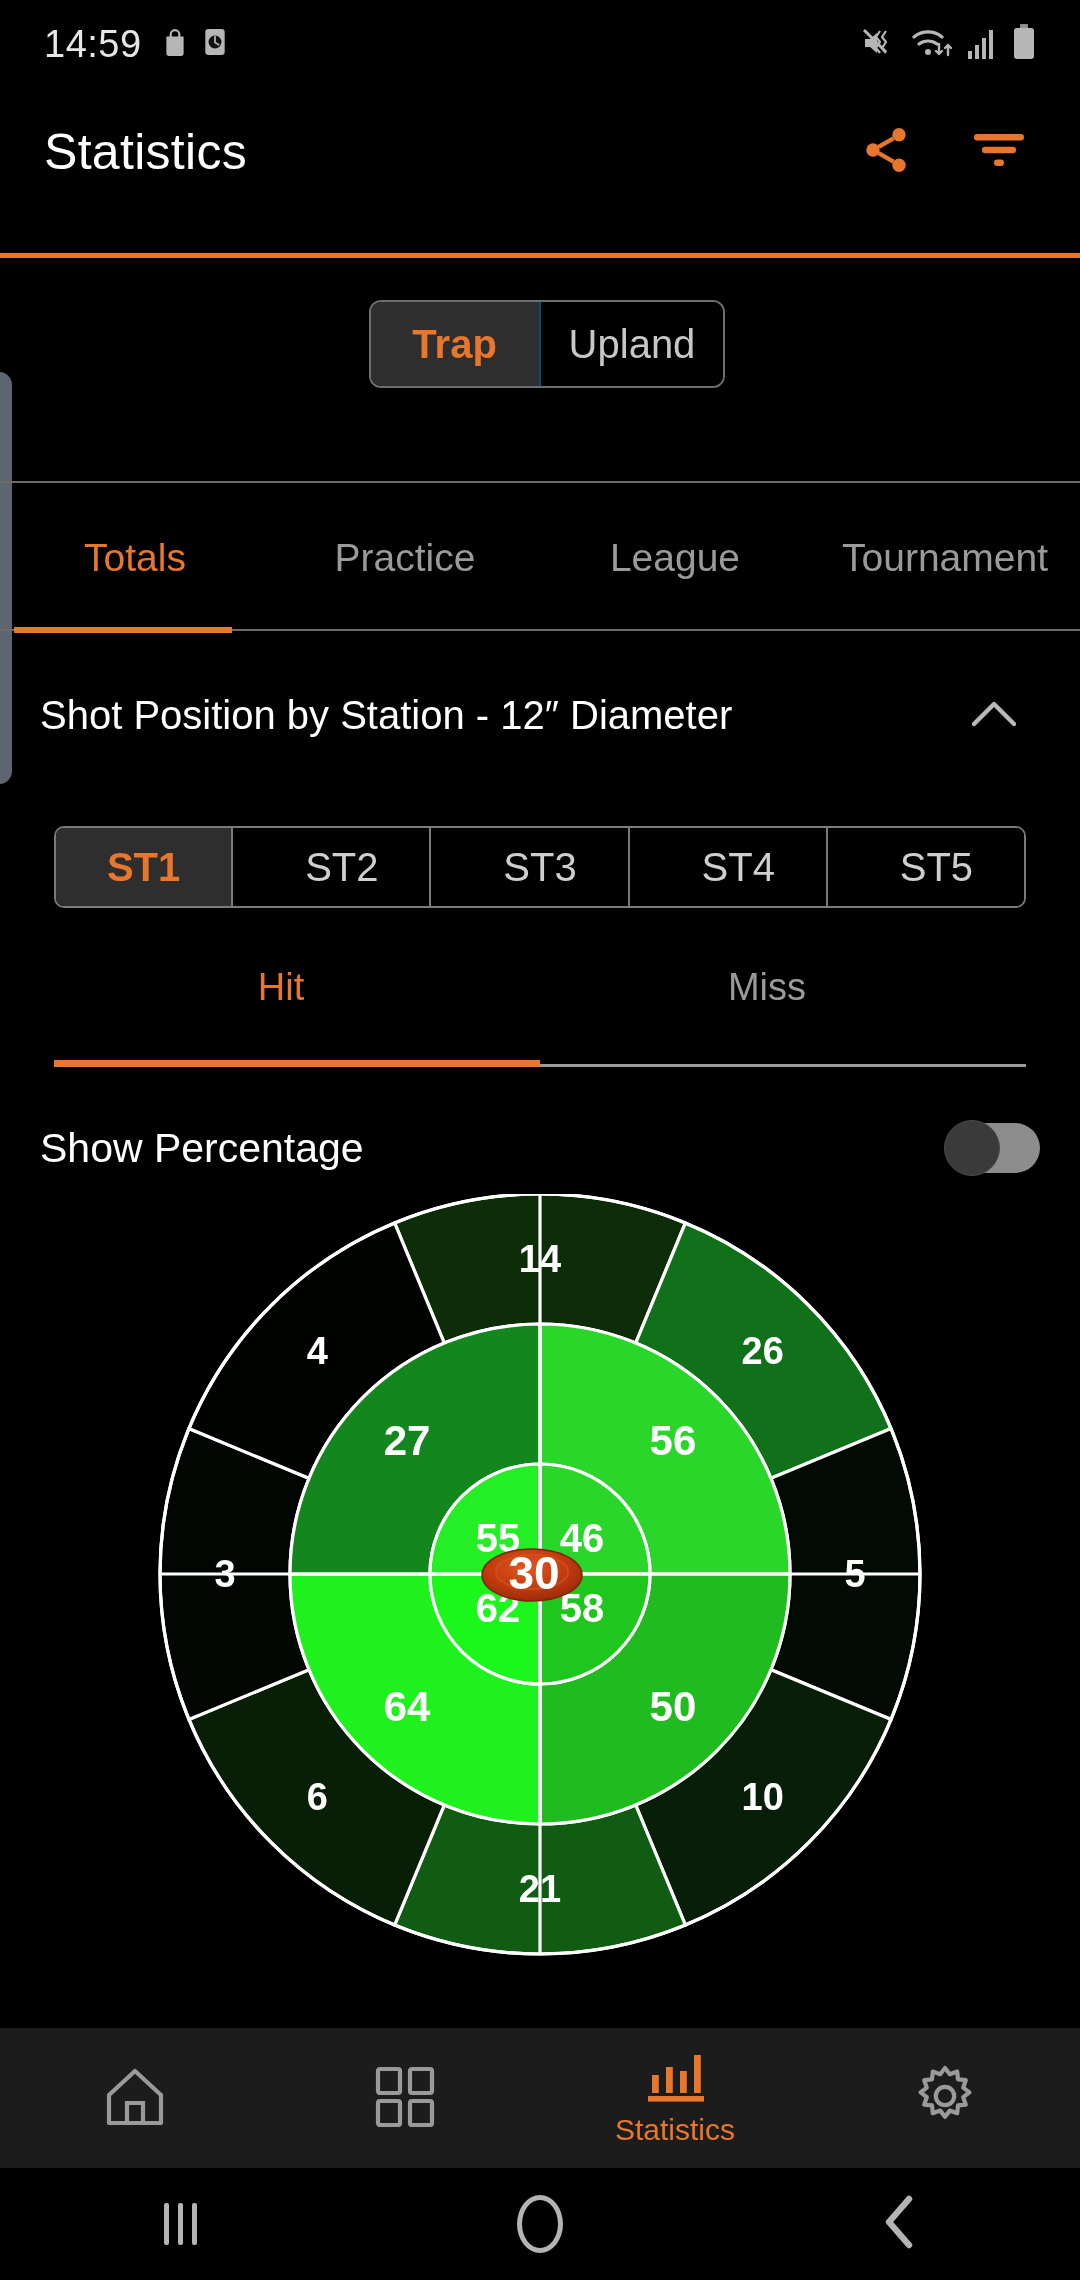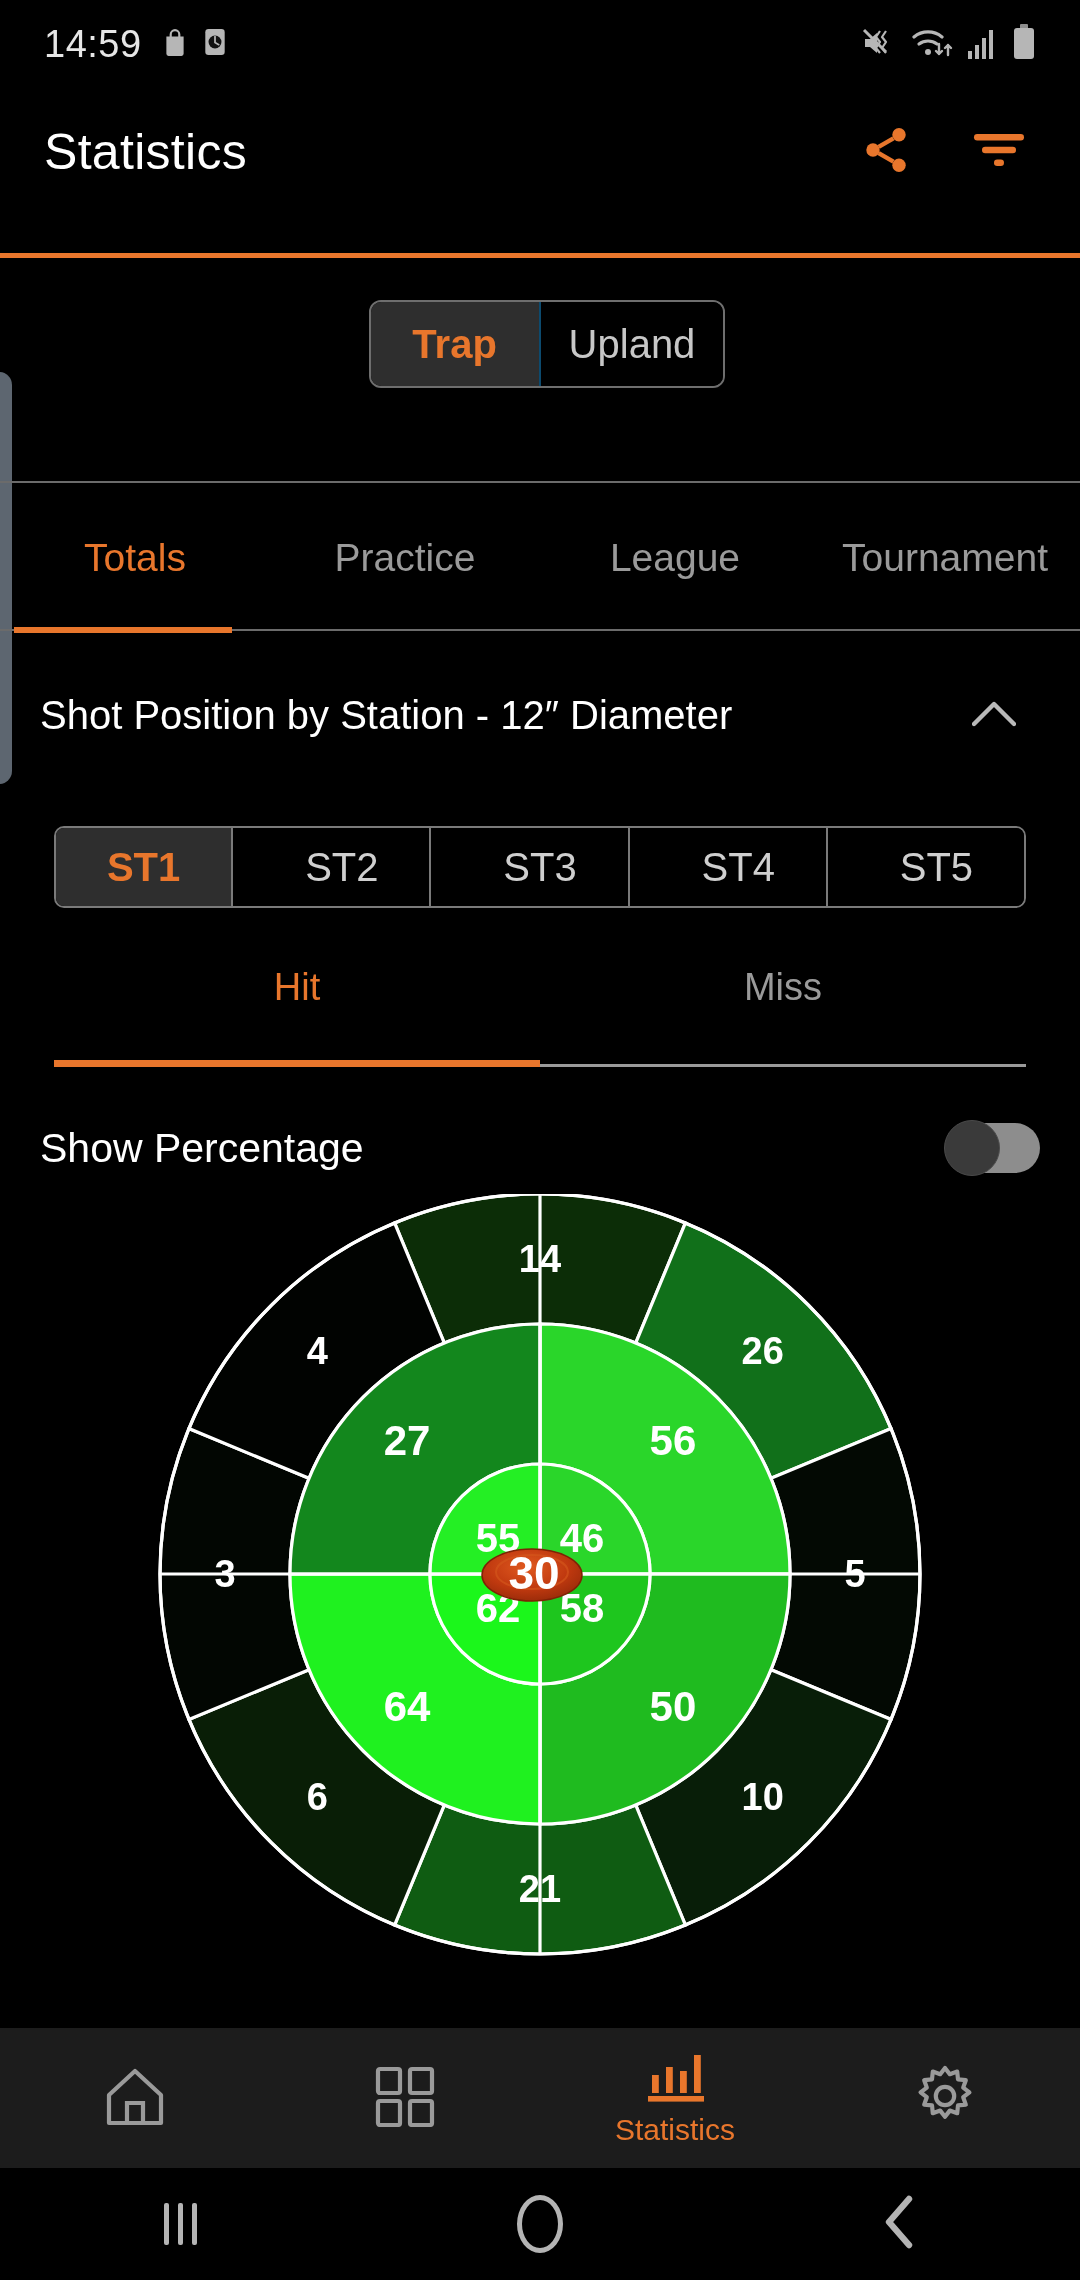--- a/index.html
+++ b/index.html
@@ -83,21 +83,21 @@
     display: flex; border: 2px solid #7a7a7a; border-radius: 10px; overflow: hidden; height: 82px;
   }
   .station-btn {
     flex: 1; display: flex; align-items: center; justify-content: center;
     background: #000; color: #cfcfcf; font-size: 40px; text-align: right;
   }
   .station-btn.active { background: #2e2e2e; color: #e8762c; font-weight: 700; }
   .station-btn + .station-btn { border-left: 2px solid #7a7a7a; padding-left: 21px; }
 
   
-  .hitmiss { position: absolute; left: 54px; top: 952px; width: 972px; height: 120px; display: flex; }
+  .hitmiss { position: absolute; left: 38px; top: 952px; width: 972px; height: 120px; display: flex; }
   .hm-tab { flex: 1; text-align: center; font-size: 38px; color: #9a9a9a; padding-top: 14px; }
   .hm-tab.active { color: #e8762c; }
   .hm-track { position: absolute; left: 54px; top: 1064px; width: 972px; height: 3px; background: #9a9a9a; }
   .hm-ind { position: absolute; left: 54px; top: 1060px; width: 486px; height: 7px; background: #e8762c; }
 
   
   .showpct {
     position: absolute; left: 0; top: 1098px; width: 1080px; height: 100px;
     display: flex; align-items: center; padding: 0 40px;
   }

